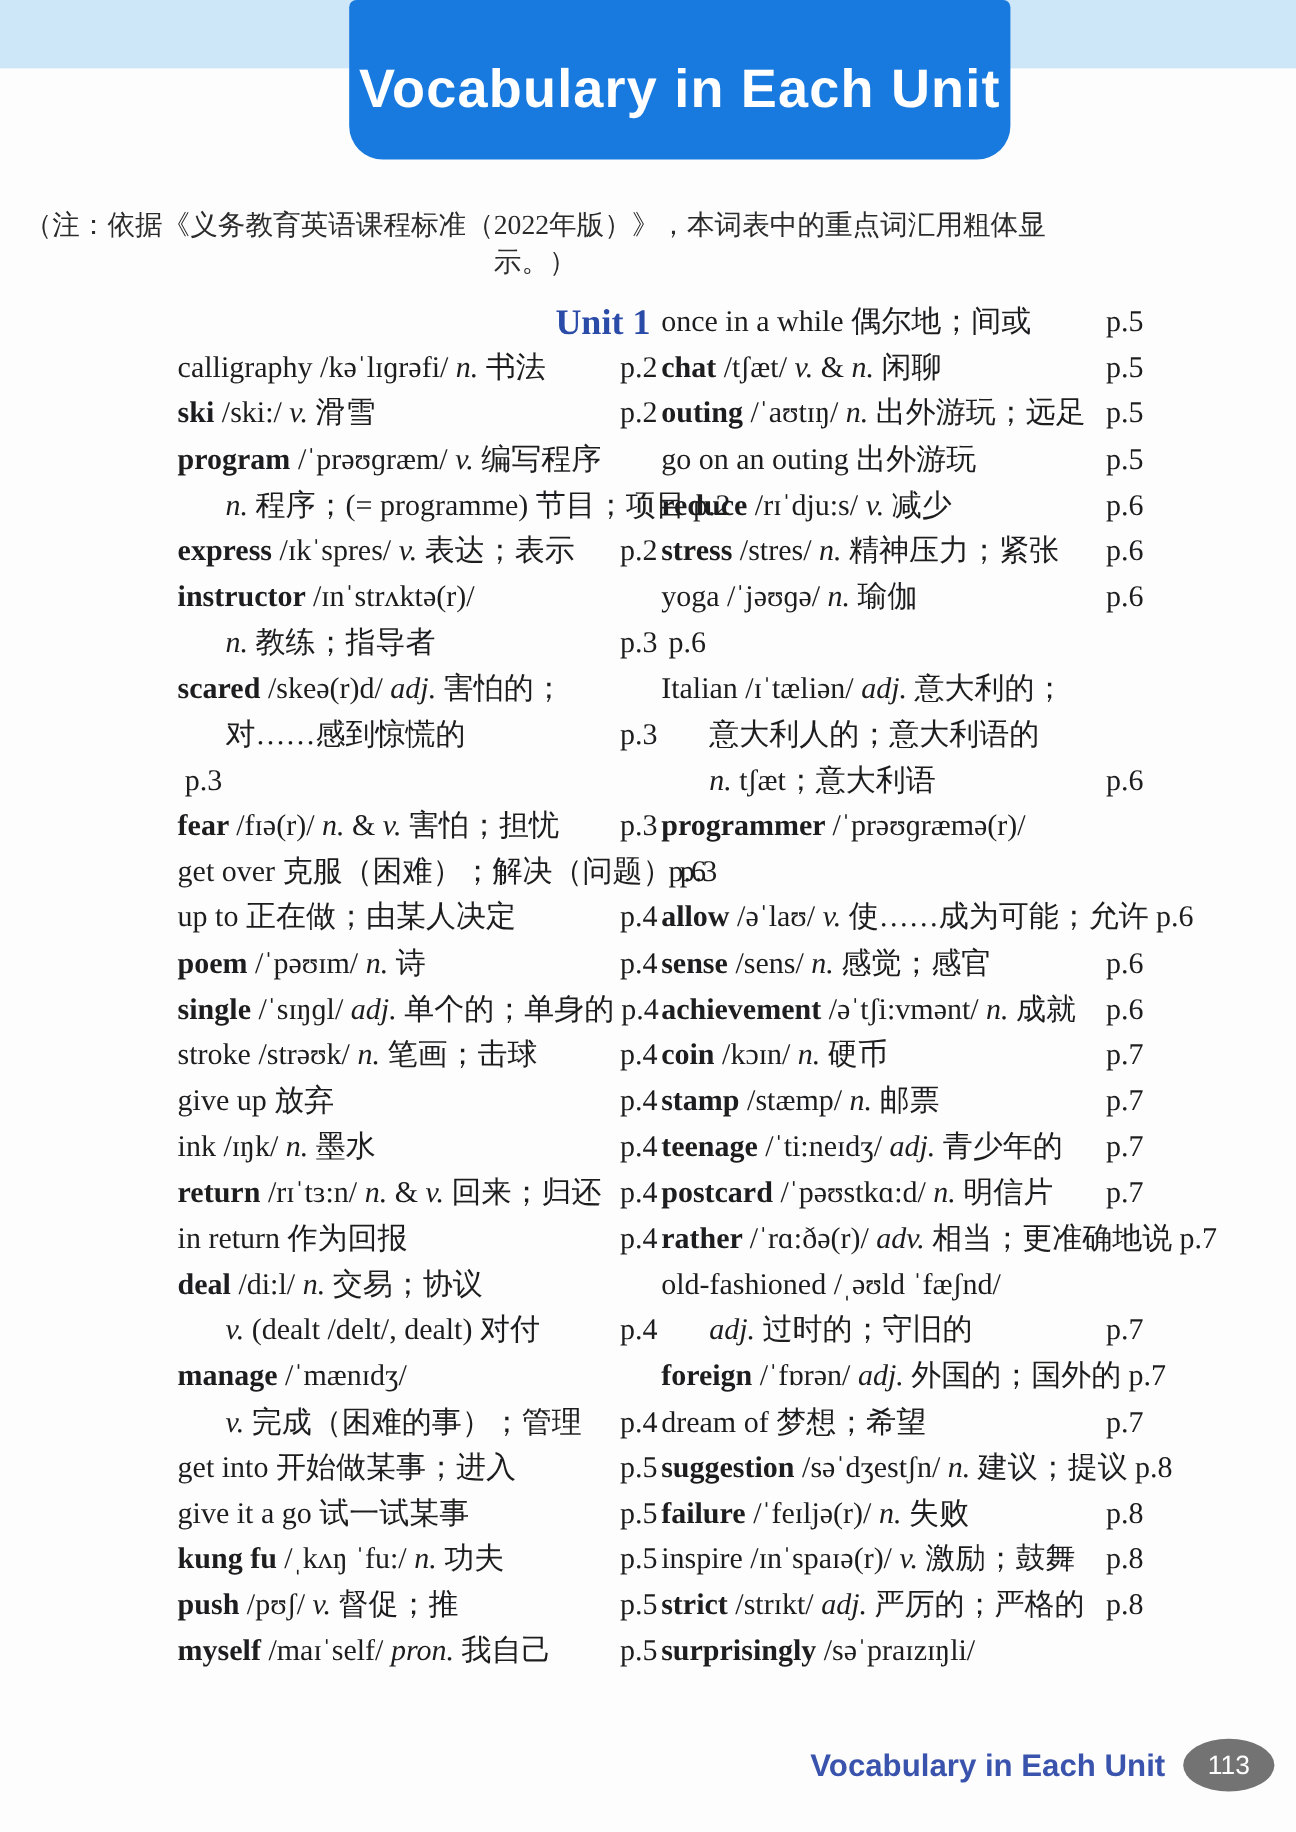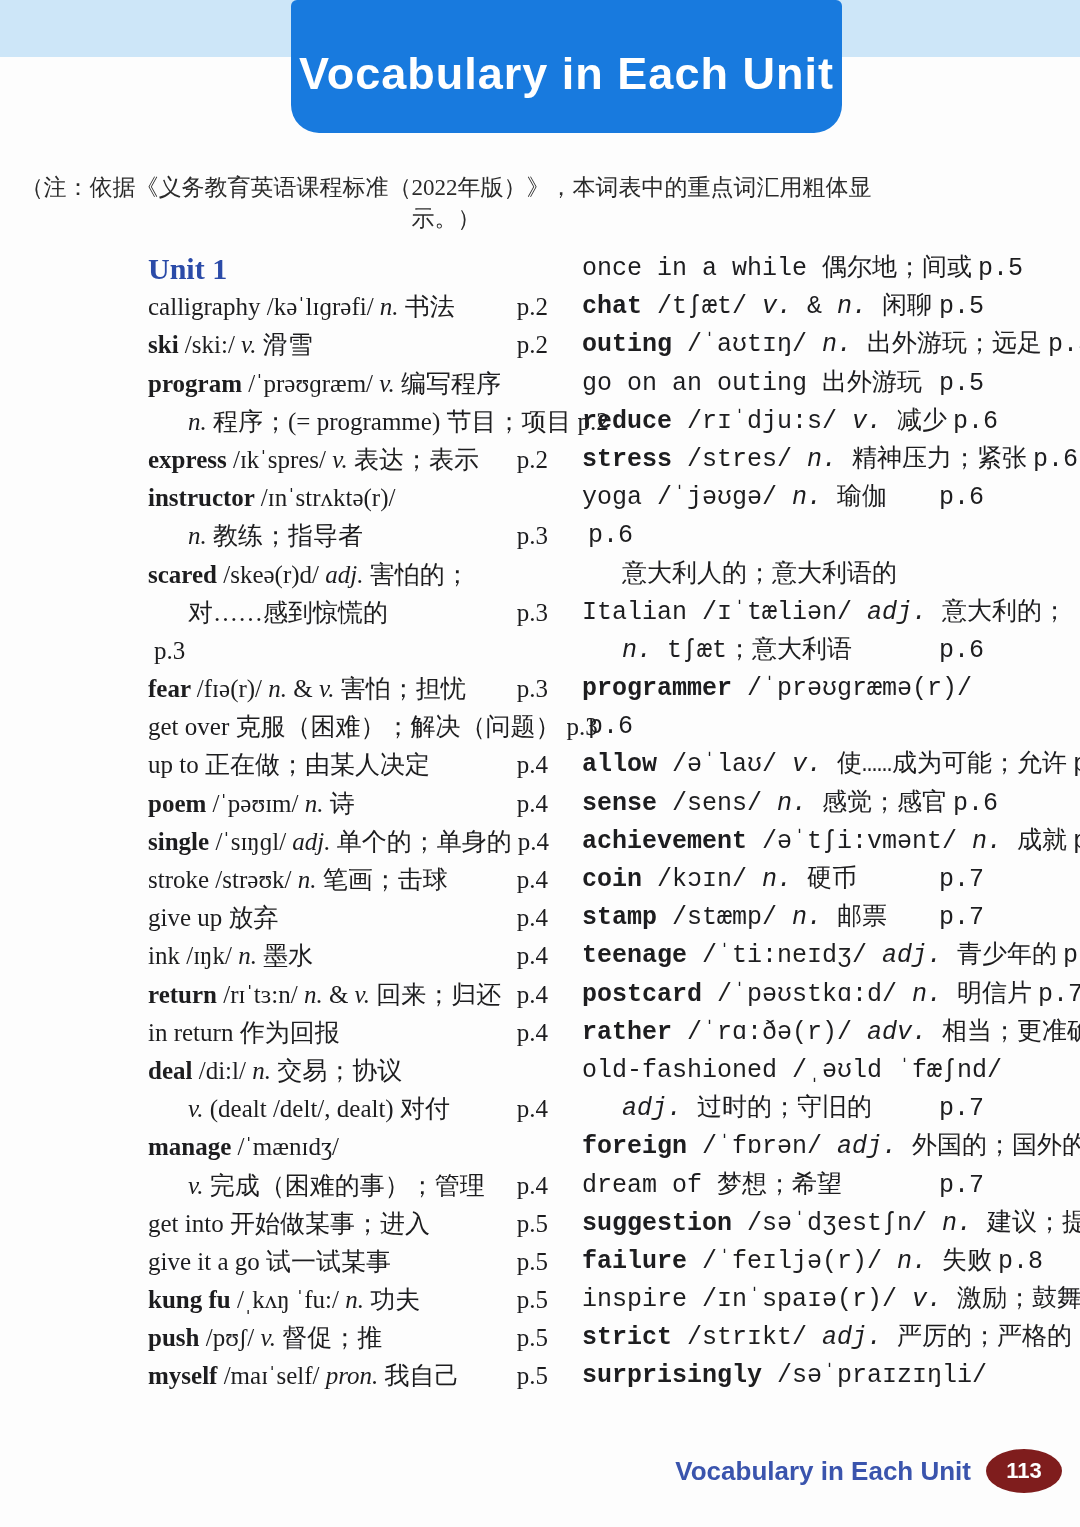--- a/index.html
+++ b/index.html
@@ -24,45 +24,45 @@
     font-weight:bold;font-size:45px;color:#ffffff;letter-spacing:1px;
   }
   .note-line{
     position:absolute;left:0;top:172px;width:892px;
     text-align:center;font-size:23px;color:#2b2b2b;
   }
   .vocab-col{
     position:absolute;top:250px;
   }
   .col-left{left:148px;width:400px;}
-  .col-right{left:582px;width:402px;font-family:Liberation Mono, monospace;}
+  .col-right{left:551px;width:402px;}
   .row{
     height:38.2px;display:flex;justify-content:space-between;
     align-items:baseline;white-space:nowrap;font-size:25px;
     line-height:38.2px;
   }
   .row .text{}
   .row .page{margin-left:6px;}
   .row.indent .text{padding-left:40px;}
-  .row.unit{font-size:30px;color:#2b4ba8;font-weight:bold;}
+  .row.unit{font-size:30px;color:#2b4ba8;font-weight:bold;justify-content:flex-end;}
   .bold{font-weight:bold;}
   .italic{font-style:italic;}
   .footer{
     position:absolute;right:18px;top:1448px;height:46px;
     display:flex;align-items:center;gap:15px;
   }
   .footer-title{
     font-family:"Liberation Sans","DejaVu Sans",sans-serif;
     font-weight:bold;font-size:26px;color:#3a54ad;
   }
   .page-badge{
     min-width:76px;height:44px;border-radius:50%/50%;
-    background:#7f1d1d;color:#ffffff;
+    background:#737373;color:#ffffff;
     font-family:"Liberation Sans","DejaVu Sans",sans-serif;
-    font-weight:bold;font-size:22px;
+    font-weight:normal;font-size:22px;
     display:flex;align-items:center;justify-content:center;
   }
 </style>
 </head>
 <body>
 
 <div class="top-band"></div>
 
 <div class="header-box">
   <div class="header-title">Vocabulary in Each Unit</div>
@@ -219,26 +219,26 @@
       <span class="text"><span class="bold">stress </span><span>/stres/ </span><span class="italic">n. </span><span>精神压力；紧张</span></span>
       <span class="page">p.6</span>
     </div>
     <div class="row">
       <span class="text"><span>yoga /ˈjəʊɡə/ </span><span class="italic">n. </span><span>瑜伽</span></span>
       <span class="page">p.6</span>
     </div>
     <div class="row">
       <span class="page">p.6</span>
     </div>
+    <div class="row">
+      <span class="text"><span>Italian /ɪˈtæliən/ </span><span class="italic">adj. </span><span>意大利的；</span></span>
+      <span class="page"></span>
+    </div>
     <div class="row indent">
       <span class="text"><span>意大利人的；意大利语的</span></span>
-      <span class="page"></span>
-    </div>
-    <div class="row">
-      <span class="text"><span>Italian /ɪˈtæliən/ </span><span class="italic">adj. </span><span>意大利的；</span></span>
       <span class="page"></span>
     </div>
     <div class="row indent">
       <span class="text"><span class="italic">n. </span><span>tʃæt；意大利语</span></span>
       <span class="page">p.6</span>
     </div>
     <div class="row">
       <span class="text"><span class="bold">programmer </span><span>/ˈprəʊɡræmə(r)/</span></span>
       <span class="page"></span>
     </div>

